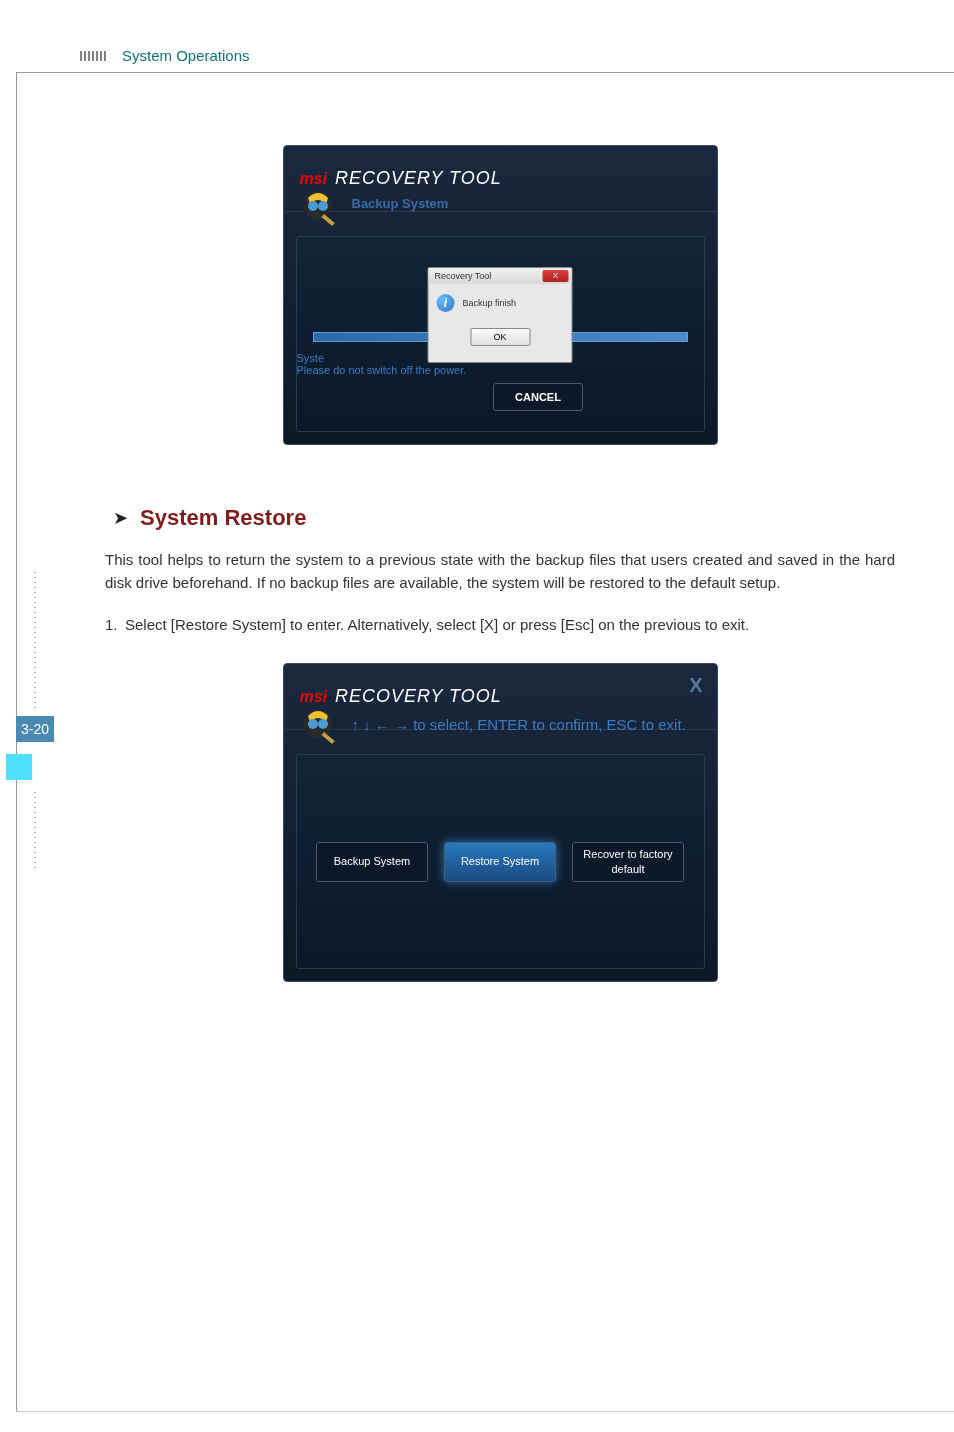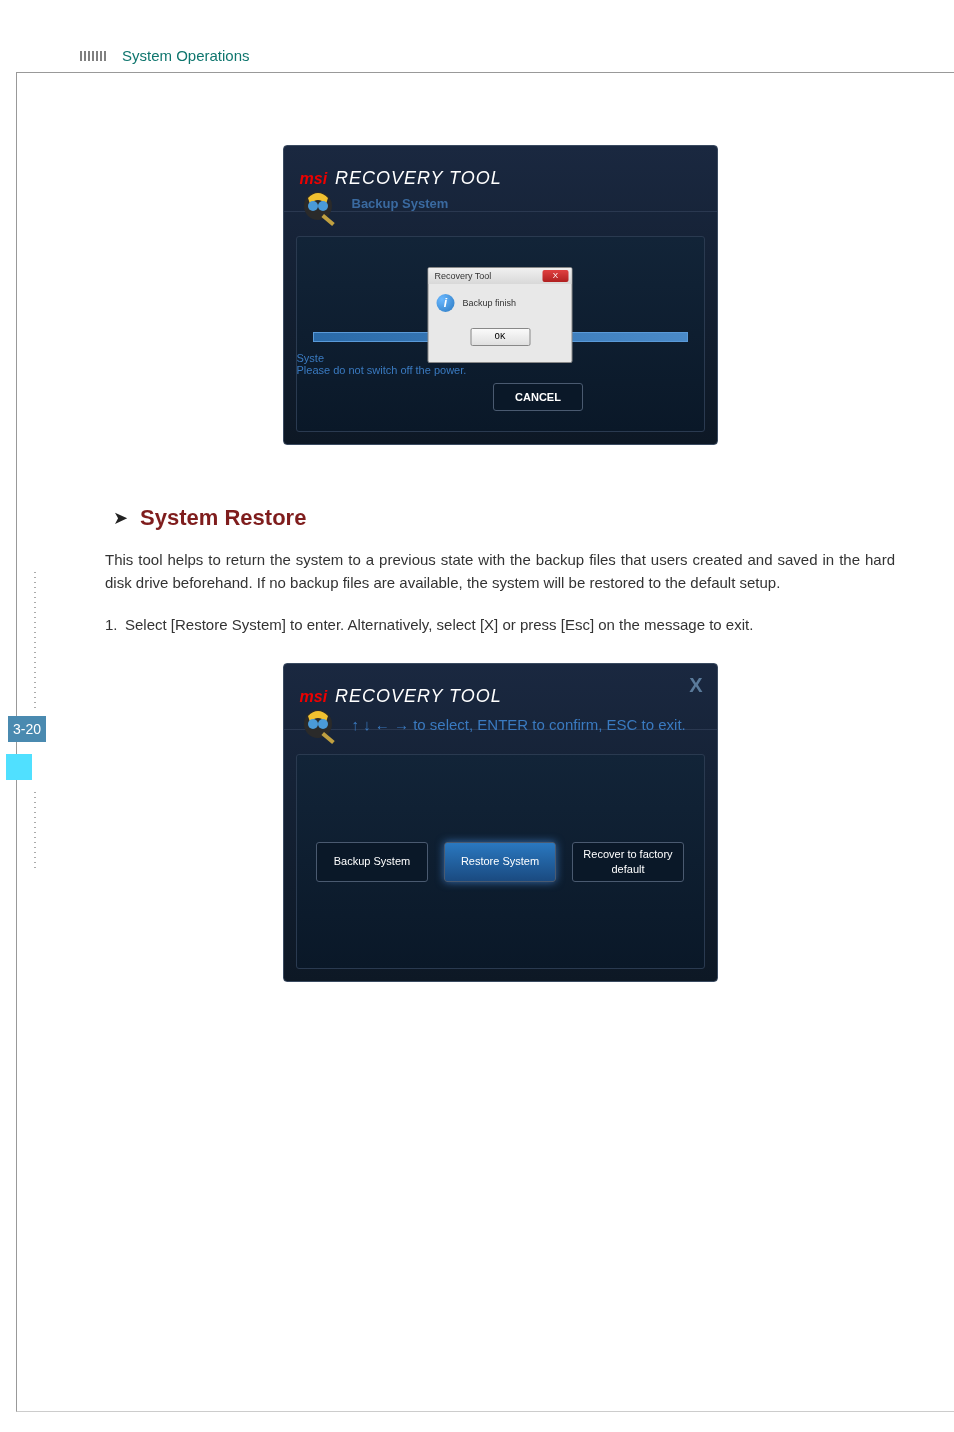--- a/index.html
+++ b/index.html
@@ -195,21 +195,20 @@
       margin: 6px auto 16px;
       width: 60px;
       height: 18px;
       background: linear-gradient(180deg,#fafafa,#e0e0e0);
       border: 1px solid #888;
       border-radius: 2px;
       font-size: 9px;
       display: flex;
       align-items: center;
       justify-content: center;
-      font-family: Liberation Mono, monospace;
     }
     .section-heading {
       display: flex;
       align-items: center;
       gap: 12px;
       margin-bottom: 18px;
       margin-left: 8px;
     }
     .arrow-icon {
       font-size: 18px;
@@ -288,21 +287,21 @@
       justify-content: center;
       text-align: center;
       line-height: 1.3;
     }
     .rt-option.selected {
       background: linear-gradient(180deg,#2a78c0,#1a4a80);
       box-shadow: 0 0 8px rgba(80,160,255,0.6);
     }
     .page-num {
       position: absolute;
-      left: 8px;
+      left: 16px;
       top: 716px;
       width: 38px;
       height: 26px;
       background: #4a8ab0;
       color: #fff;
       font-size: 14px;
       display: flex;
       align-items: center;
       justify-content: center;
     }
@@ -382,21 +381,21 @@
   <div class="section-heading">
     <span class="arrow-icon">➤</span>
     <span class="section-title">System Restore</span>
   </div>
 
   <div class="body-text">This tool helps to return the system to a previous state with the backup files that  users created and saved in the hard disk drive beforehand. If no backup files are available, the system will be restored to the default setup.</div>
 
   <div class="step1-container">
     <div class="step1-num">1.</div>
     <div class="step1-text">
-      <span>Select [Restore System] to enter. </span><span>Alternatively, select [X] or press [Esc] on the message to exit.</span>
+      <span>Select [Restore System] to enter. </span><span>Alternatively, select [X] or press [Esc] on the previous to exit.</span>
     </div>
   </div>
 
   <div class="screenshot2">
     <div class="rt-header">
       <span class="rt-msi">msi</span>
       <span class="rt-logo-text">RECOVERY TOOL</span>
     </div>
     <div class="rt-close-top">X</div>
     <div class="rt-mascot">

